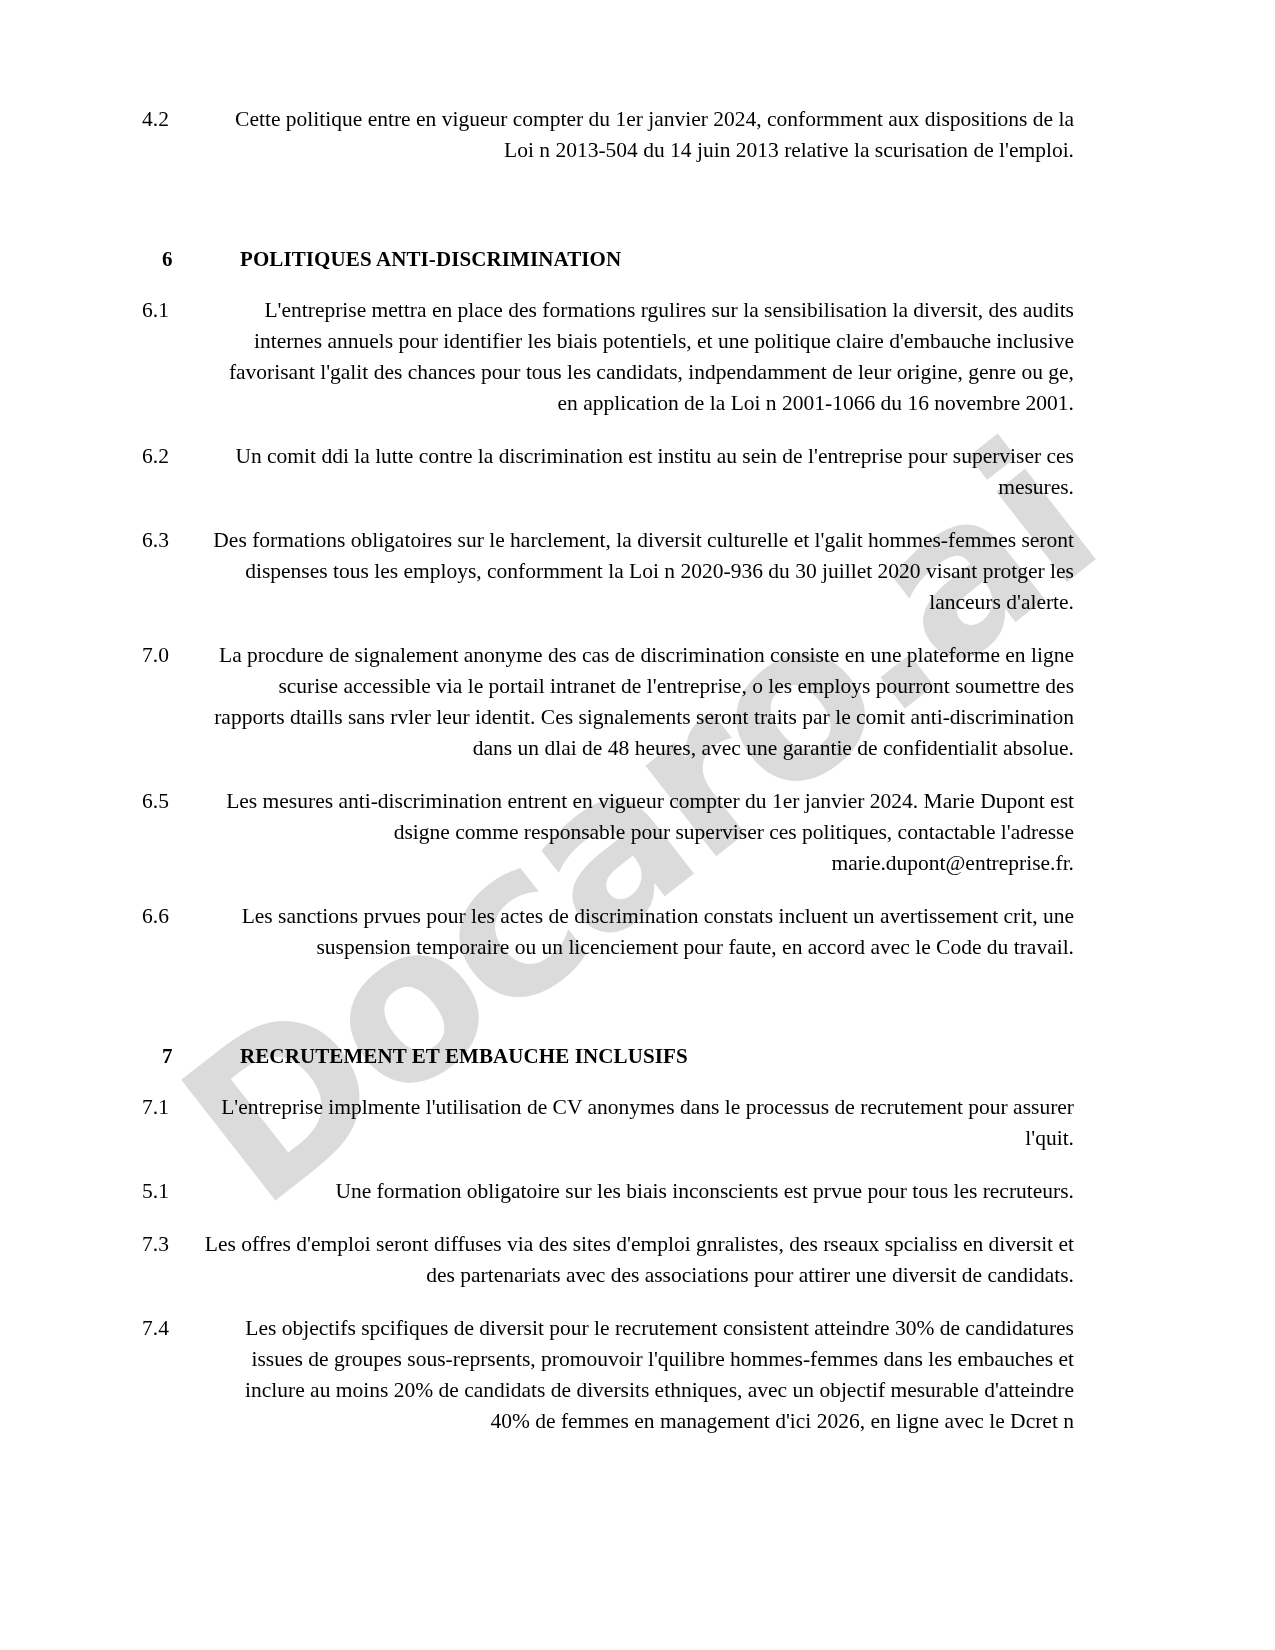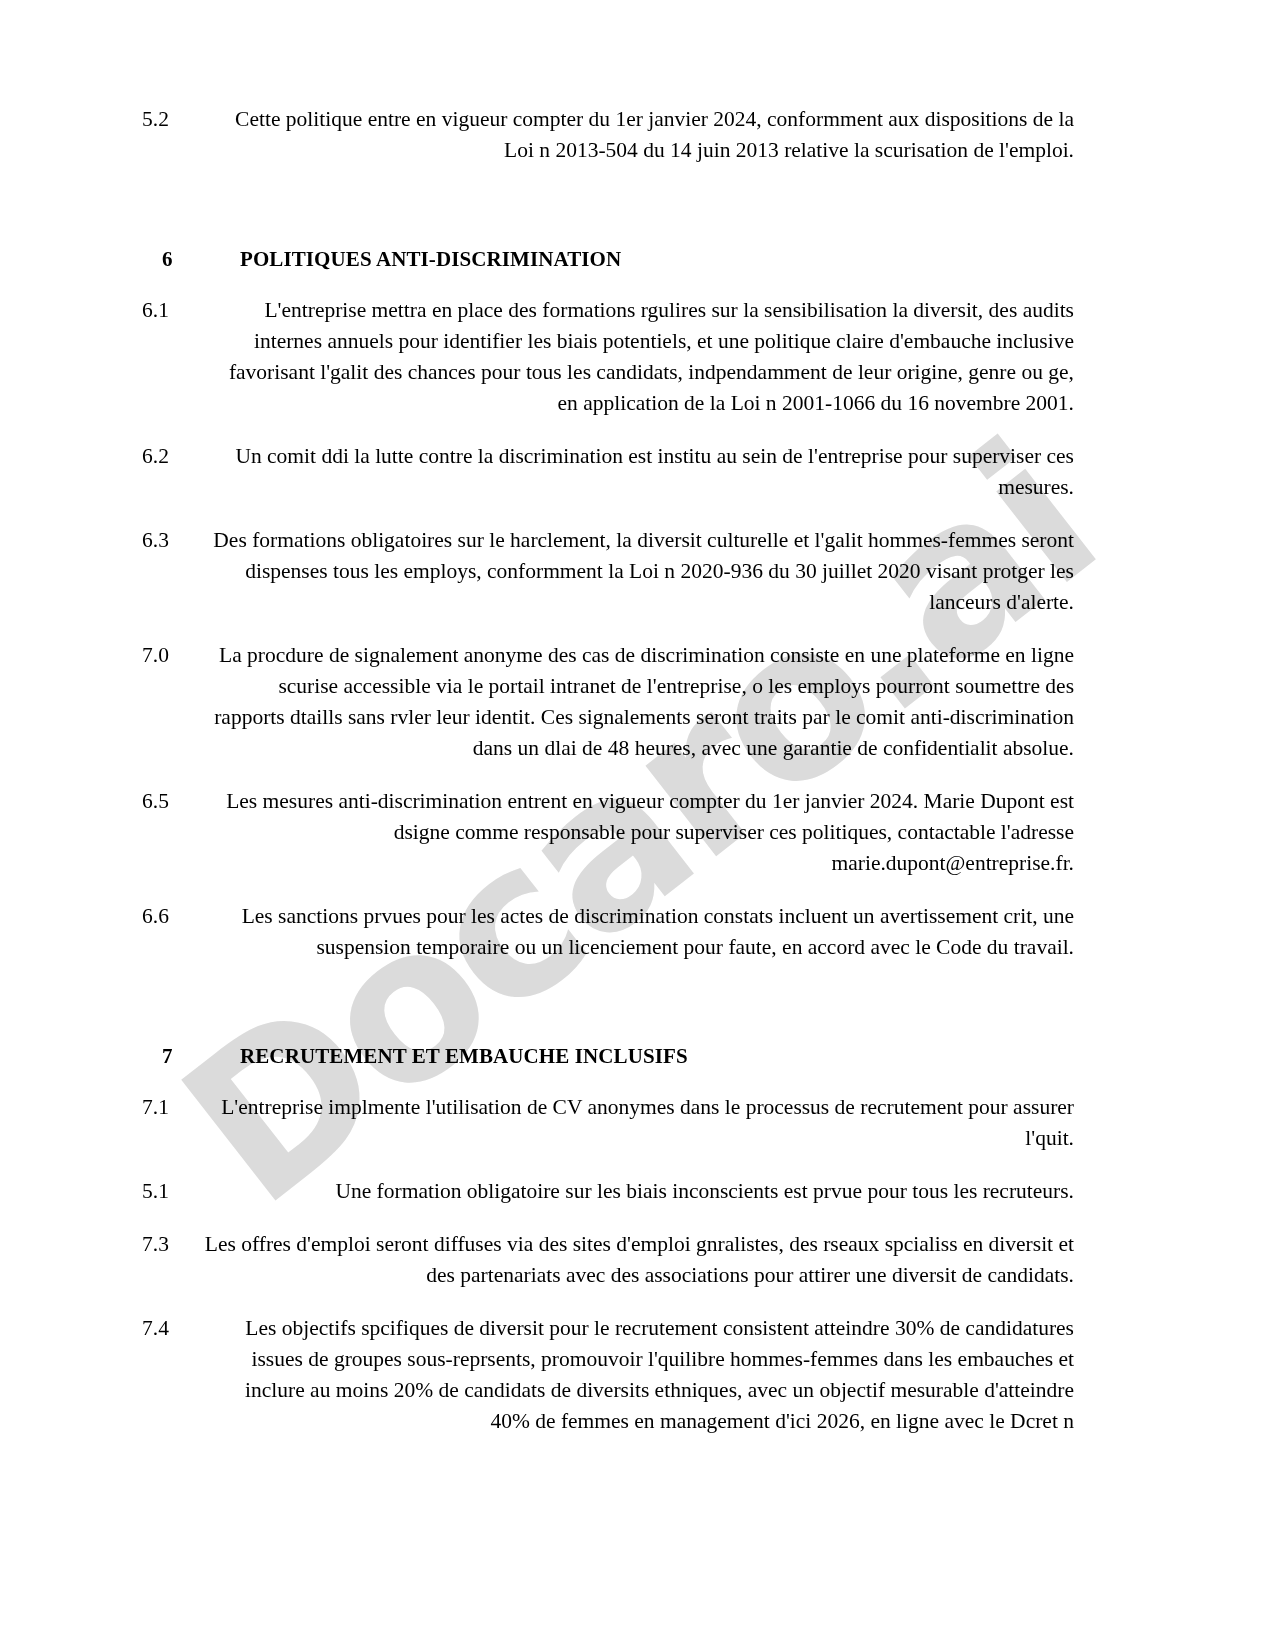--- a/index.html
+++ b/index.html
@@ -89,21 +89,21 @@
 </style>
 </head>
 <body>
 
 <div class="page">
 
   <div class="watermark">Docaro.ai</div>
 
   <div class="content">
       <div class="clause">
-        <div class="num">5.2</div>
+        <div class="num">4.2</div>
         <div class="body">Cette politique entre en vigueur  compter du 1er janvier 2024, conformment aux dispositions de la Loi n 2013-504 du 14 juin 2013 relative  la scurisation de l'emploi.</div>
       </div>
       <div class="gap-lg"></div>
       <div class="heading">
         <div class="num">6</div>
         <div class="body">POLITIQUES ANTI-DISCRIMINATION</div>
       </div>
       <div class="clause">
         <div class="num">6.1</div>
         <div class="body"><span>L'entreprise mettra en place des formations rgulires sur la sensibilisation  la </span><b>diversit</b><span>, des audits internes annuels pour identifier les biais potentiels, et une politique claire d'embauche inclusive favorisant l'galit des chances pour tous les candidats, indpendamment de leur origine, genre ou ge, en application de la Loi n 2001-1066 du 16 novembre 2001.</span></div>

